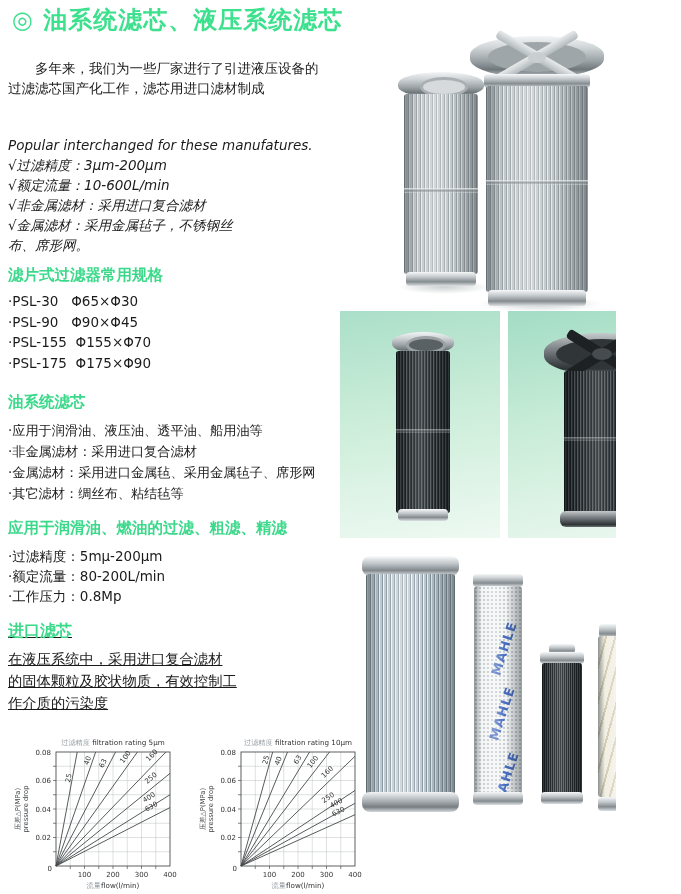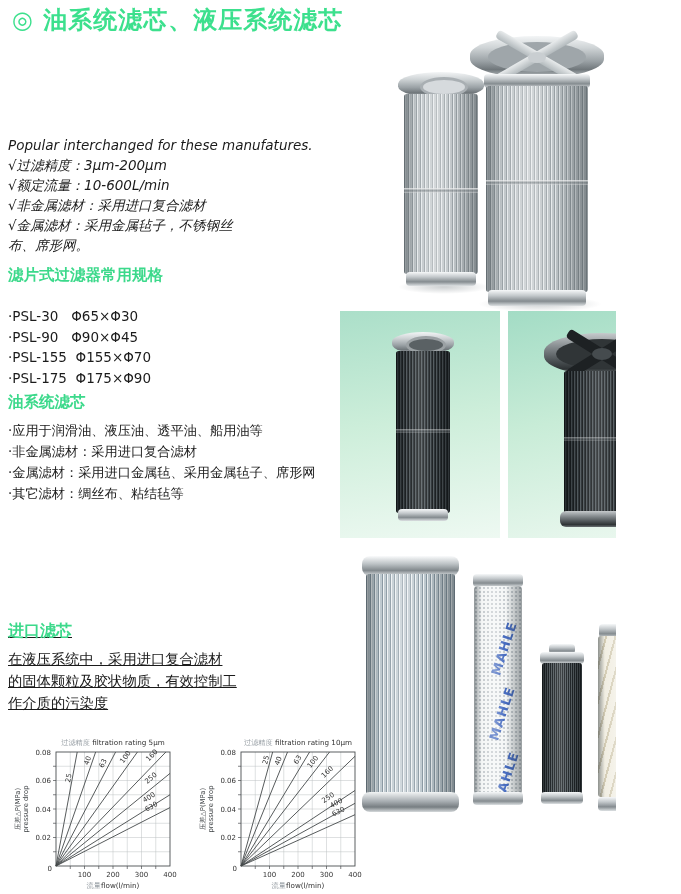--- a/index.html
+++ b/index.html
@@ -37,50 +37,62 @@
 </head>
 <body>
 
 <div id="page">
 
   <div class="abs page-title">
     <span>◎</span>
     <span>油系统滤芯、液压系统滤芯</span>
   </div>
 
+  <div class="abs body-txt" style="left:8px;top:58px;width:332px;">
+    <div style="padding-left:27px;">多年来，我们为一些厂家进行了引进液压设备的</div>
+    <div>过滤滤芯国产化工作，滤芯用进口滤材制成</div>
+  </div>
 
   <div class="abs body-txt" style="left:8px;top:135px;width:332px;font-style:italic;">
     <div>Popular interchanged for these manufatures.</div>
     <div class="item">√过滤精度：3μm-200μm</div>
     <div class="item">√额定流量：10-600L/min</div>
     <div class="item">√非金属滤材：采用进口复合滤材</div>
     <div class="item">√金属滤材：采用金属毡子，不锈钢丝</div>
     <div class="item">布、席形网。</div>
   </div>
 
   <div class="abs" style="left:8px;top:265px;">
     <div class="sec-head">滤片式过滤器常用规格</div>
-    <div class="body-txt" style="margin-top:20px;line-height:20.5px;">
+    <div class="body-txt" style="margin-top:5px;line-height:20.5px;">
       <div class="item">·PSL-30   Φ65×Φ30</div>
       <div class="item">·PSL-90   Φ90×Φ45</div>
       <div class="item">·PSL-155  Φ155×Φ70</div>
       <div class="item">·PSL-175  Φ175×Φ90</div>
     </div>
   </div>
 
   <div class="abs" style="left:8px;top:392px;width:336px;">
     <div class="sec-head">油系统滤芯</div>
     <div class="body-txt" style="margin-top:7px;font-size:13.2px;line-height:21px;">
       <div>·应用于润滑油、液压油、透平油、船用油等</div>
       <div>·非金属滤材：采用进口复合滤材</div>
       <div>·金属滤材：采用进口金属毡、采用金属毡子、席形网</div>
       <div>·其它滤材：绸丝布、粘结毡等</div>
     </div>
   </div>
 
+  <div class="abs" style="left:8px;top:518px;">
+    <div class="sec-head">应用于润滑油、燃油的过滤、粗滤、精滤</div>
+    <div class="body-txt" style="margin-top:7px;">
+      <div>·过滤精度：5mμ-200μm</div>
+      <div>·额定流量：80-200L/min</div>
+      <div>·工作压力：0.8Mp</div>
+    </div>
+  </div>
 
   <div class="abs" style="left:8px;top:621px;text-decoration:underline;">
     <div class="sec-head" style="font-size:16px;">进口滤芯</div>
     <div style="margin-top:6px;font-size:14.3px;line-height:22px;width:260px;">
       <div>在液压系统中，采用进口复合滤材</div>
       <div>的固体颗粒及胶状物质，有效控制工</div>
       <div>作介质的污染度</div>
     </div>
   </div>
 

